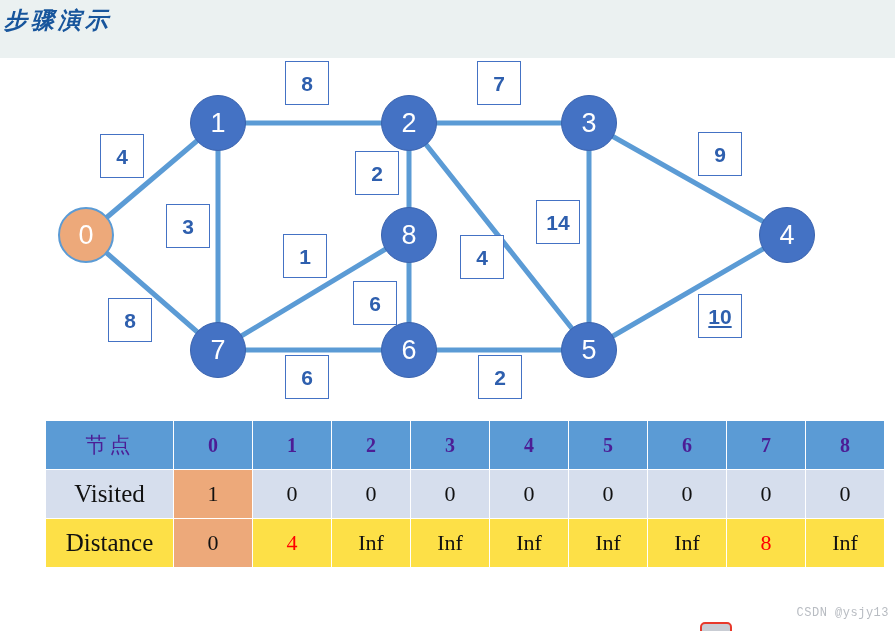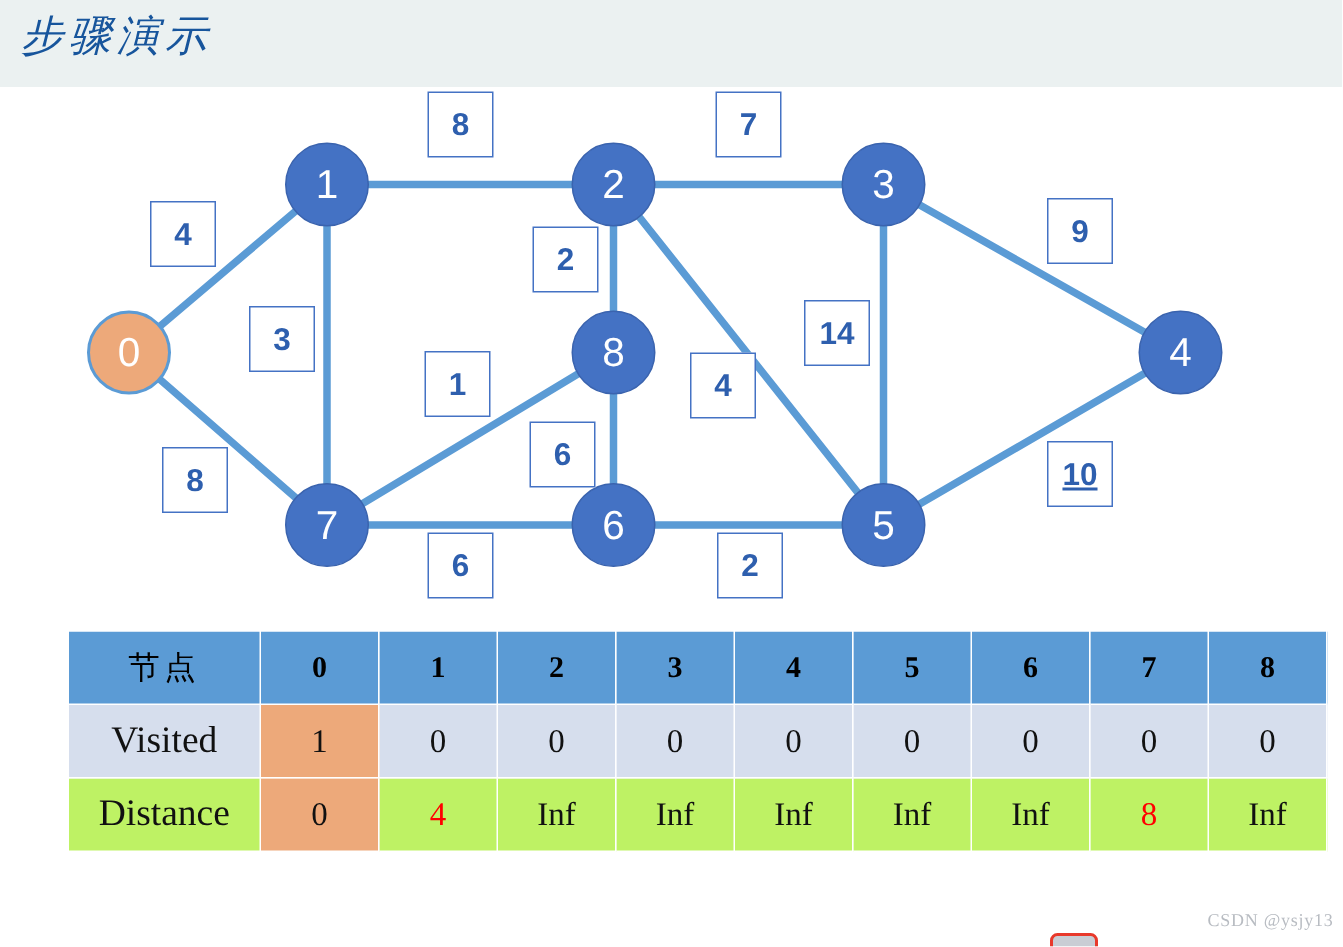--- a/index.html
+++ b/index.html
@@ -18,25 +18,25 @@
 
   
   #header-band {
     position: absolute;
     left: 0; top: 0;
     width: 895px; height: 58px;
     background: #EBF1F1;
   }
   #page-title {
     position: absolute;
-    left: 14px; top: 5px;
+    left: 4px; top: 5px;
     font-family: "Liberation Serif", serif;
-    font-size: 28px;
+    font-size: 23px;
     font-style: italic;
-    font-weight: 400;
+    font-weight: 700;
     letter-spacing: 4px;
     color: #17559C;
     white-space: nowrap;
   }
 
   
   #graph-area {
     position: absolute;
     left: 0; top: 58px;
     width: 895px; height: 360px;
@@ -89,47 +89,47 @@
   }
   #state-table th, #state-table td {
     border: 1px solid #FFFFFF;
     text-align: center;
     height: 48px;
     padding: 0;
     font-weight: normal;
   }
   #state-table thead th {
     background: #5B9BD5;
-    color: #000000;
+    color: #4c1d95;
     font-size: 20px;
     font-weight: bold;
   }
   #state-table thead th.rowhead-cell {
     font-size: 21px;
     font-weight: normal;
     letter-spacing: 3px;
   }
   #state-table tbody tr.band-dark td { background: #D6DEED; }
-  #state-table tbody tr.band-light td { background: #bef264; }
+  #state-table tbody tr.band-light td { background: #fde047; }
   #state-table tbody td {
     color: #111111;
     font-size: 22px;
   }
   #state-table tbody td.rowhead-cell { font-size: 25px; }
   #state-table tbody td.hl { background: #EDA97A !important; }
   #state-table tbody td.red { color: #FF0000; }
 
   .col-head { width: 78px; }
   .col-first { width: 127px; }
 
   
   #watermark {
     position: absolute;
     right: 6px; top: 606px;
-    font-family: Liberation Serif, serif;
+    font-family: Liberation Mono, monospace;
     font-size: 12px;
     color: #B8BCC2;
     letter-spacing: 0.5px;
     white-space: nowrap;
   }
   #bottom-marker {
     position: absolute;
     left: 700px; top: 622px;
     width: 32px; height: 16px;
     box-sizing: border-box;

